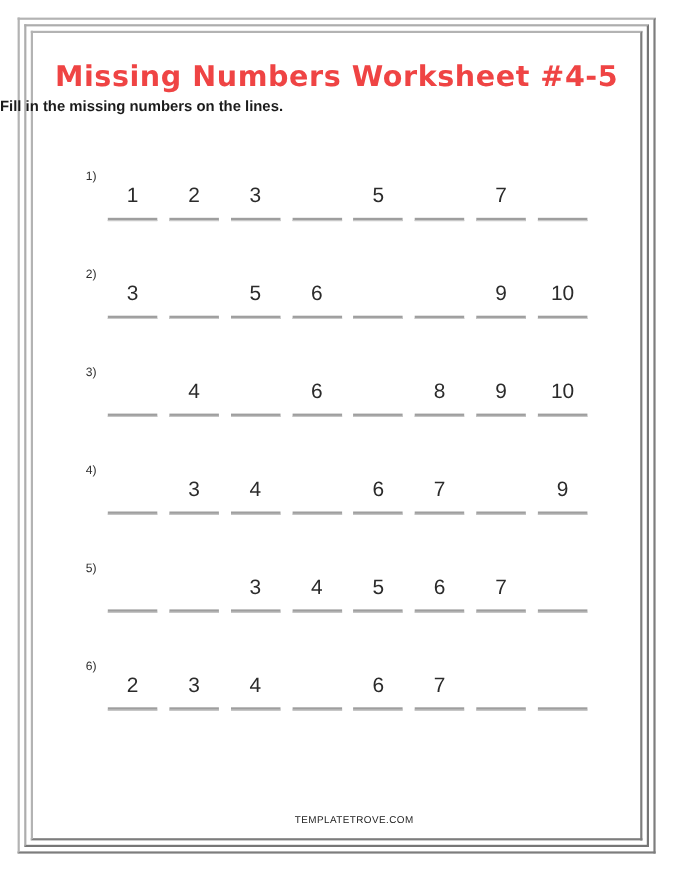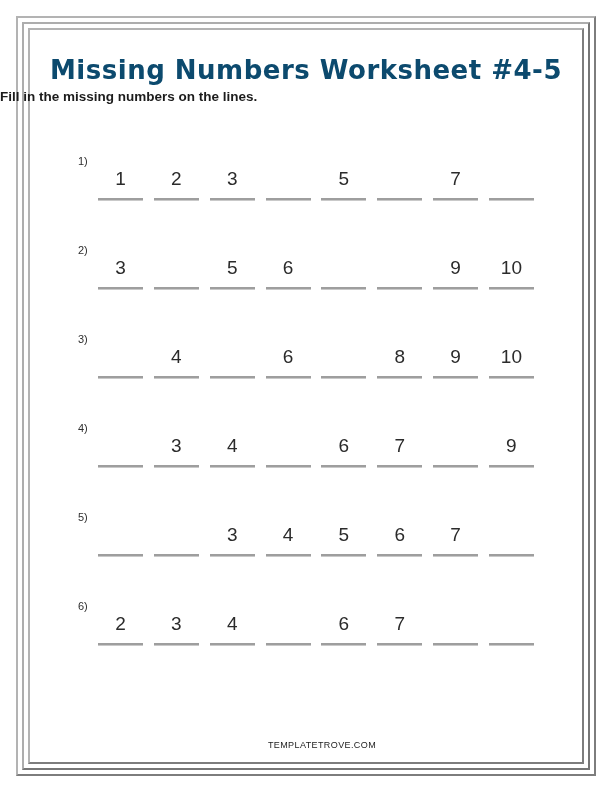--- a/index.html
+++ b/index.html
@@ -27,21 +27,21 @@
   .page-title {
     position: absolute;
     top: 38px;
     left: 0;
     width: 612px;
     text-align: center;
     font-family: "DejaVu Sans", sans-serif;
     font-weight: 700;
     font-size: 26px;
     letter-spacing: 0.5px;
-    color: #0c4a6e;
+    color: #ef4444;
   }
   .page-subtitle {
     position: absolute;
     top: 89px;
     left: 0;
     width: 612px;
     font-size: 13.5px;
     font-weight: 700;
     color: #1c1c1c;
   }

